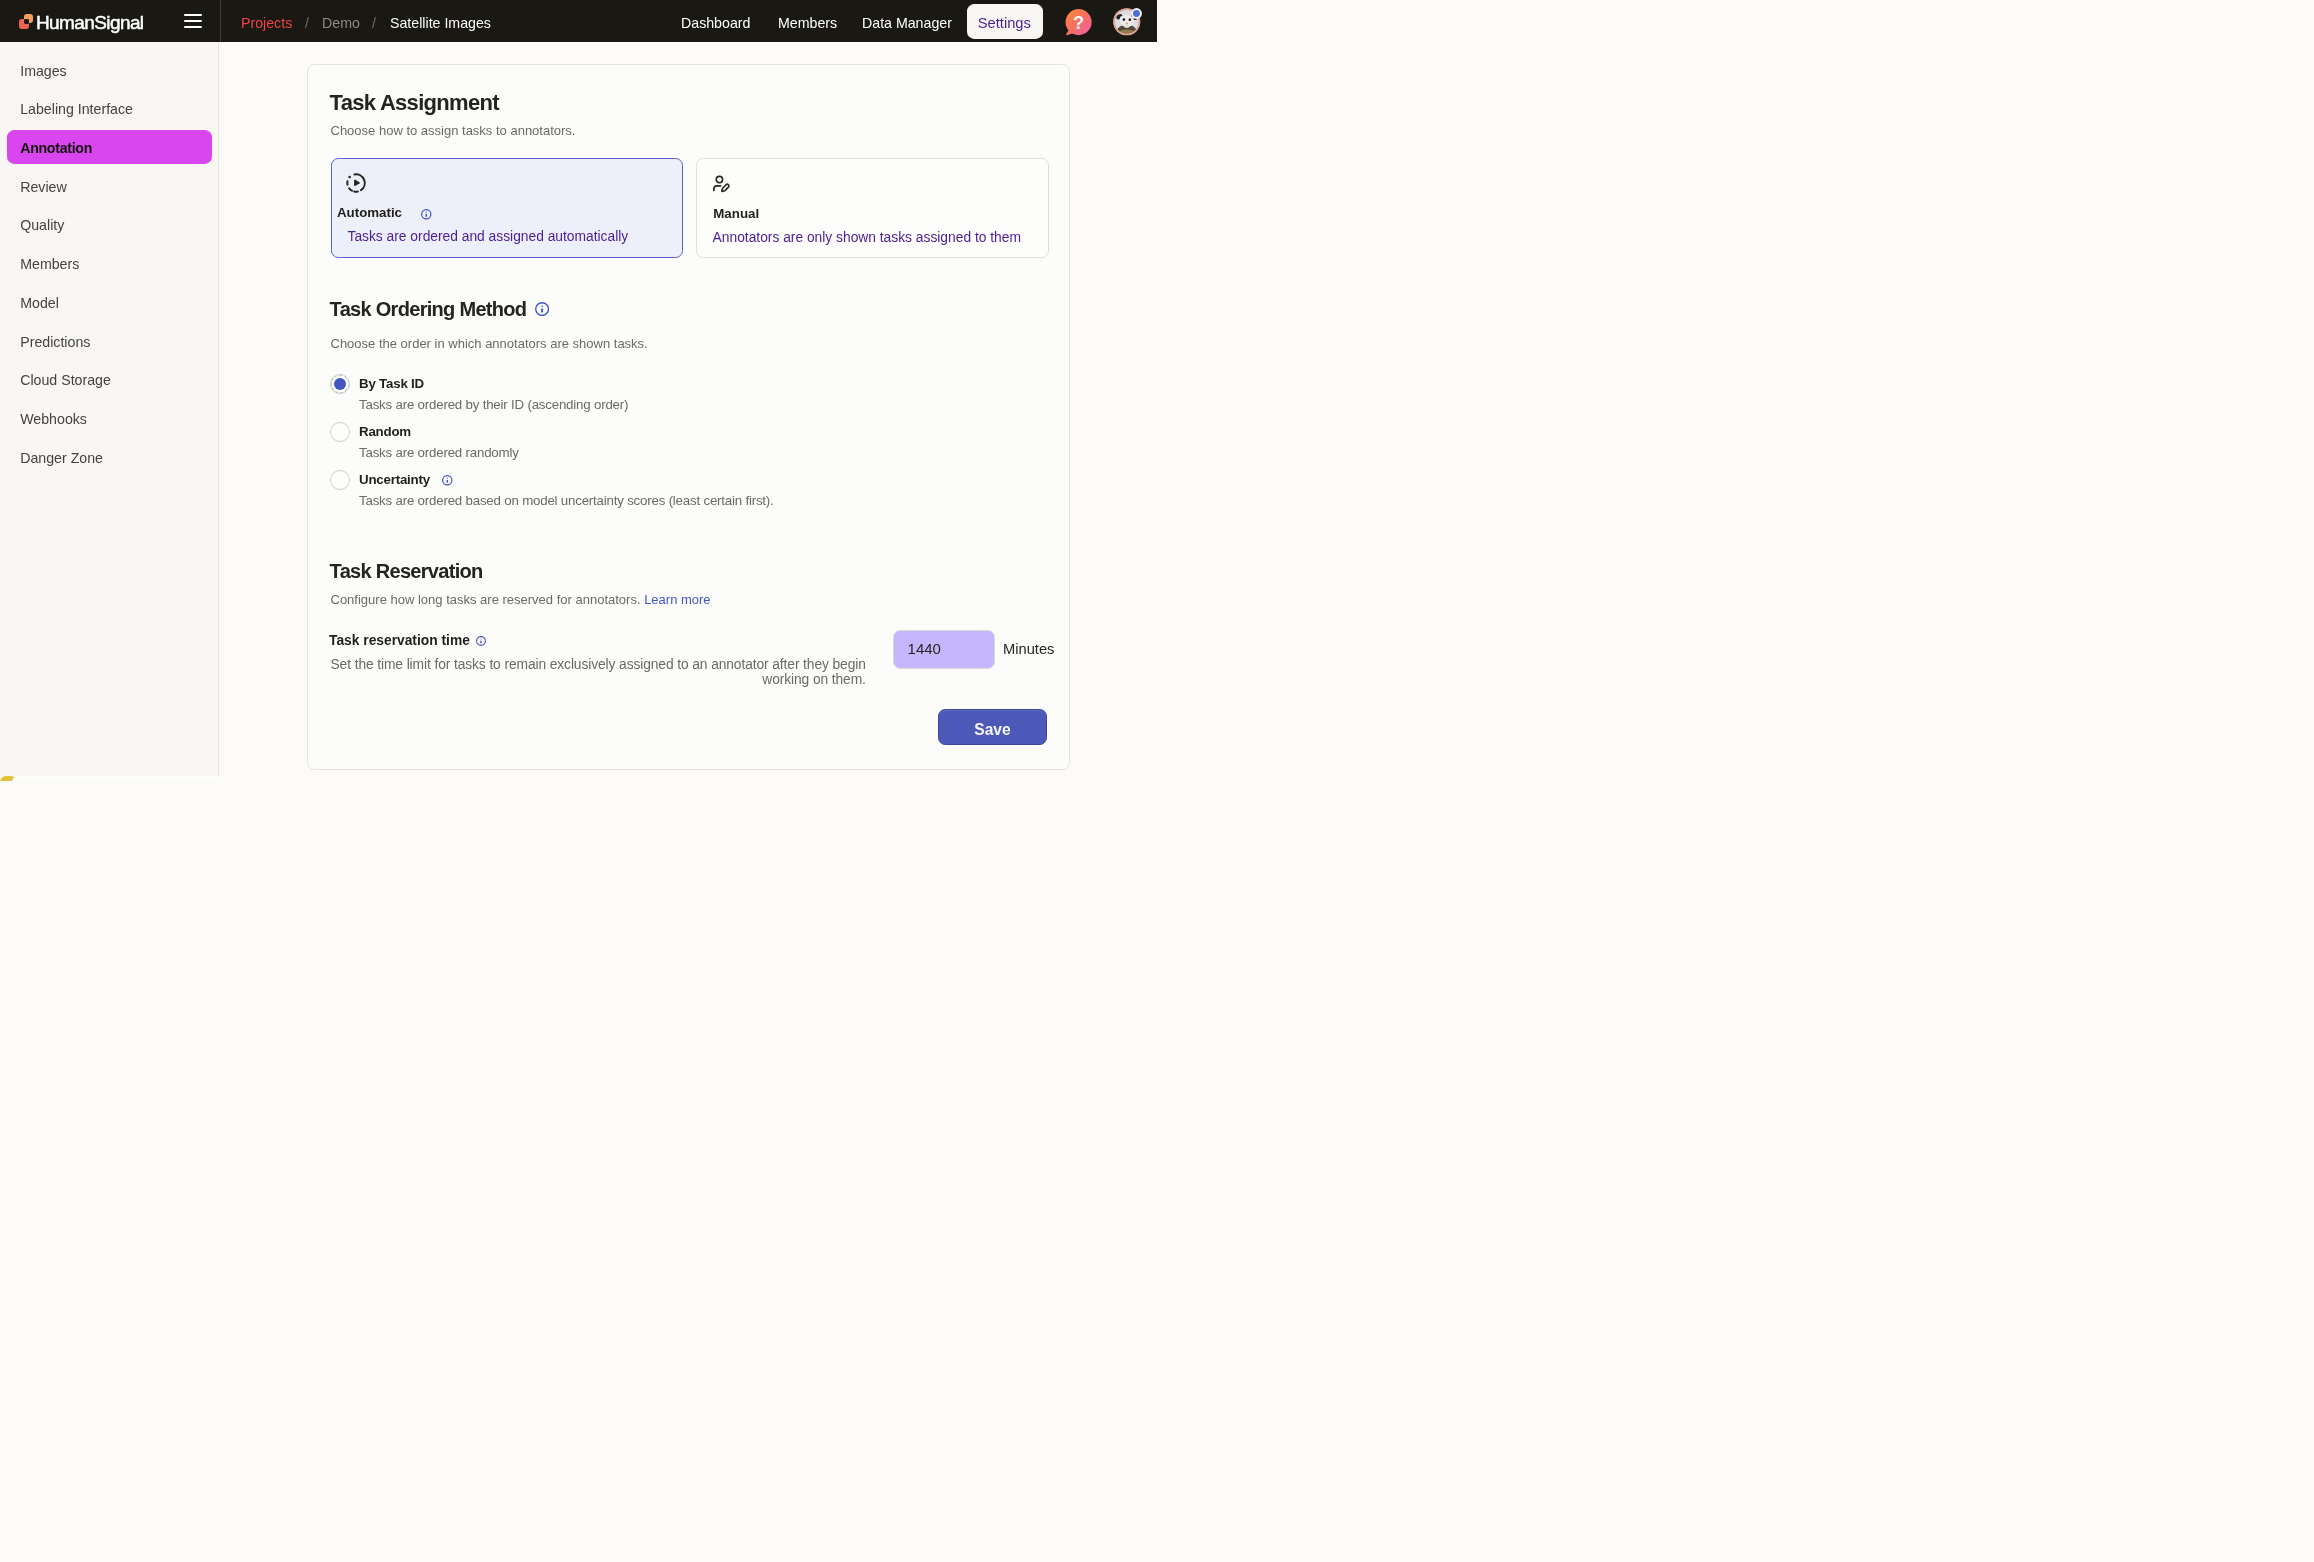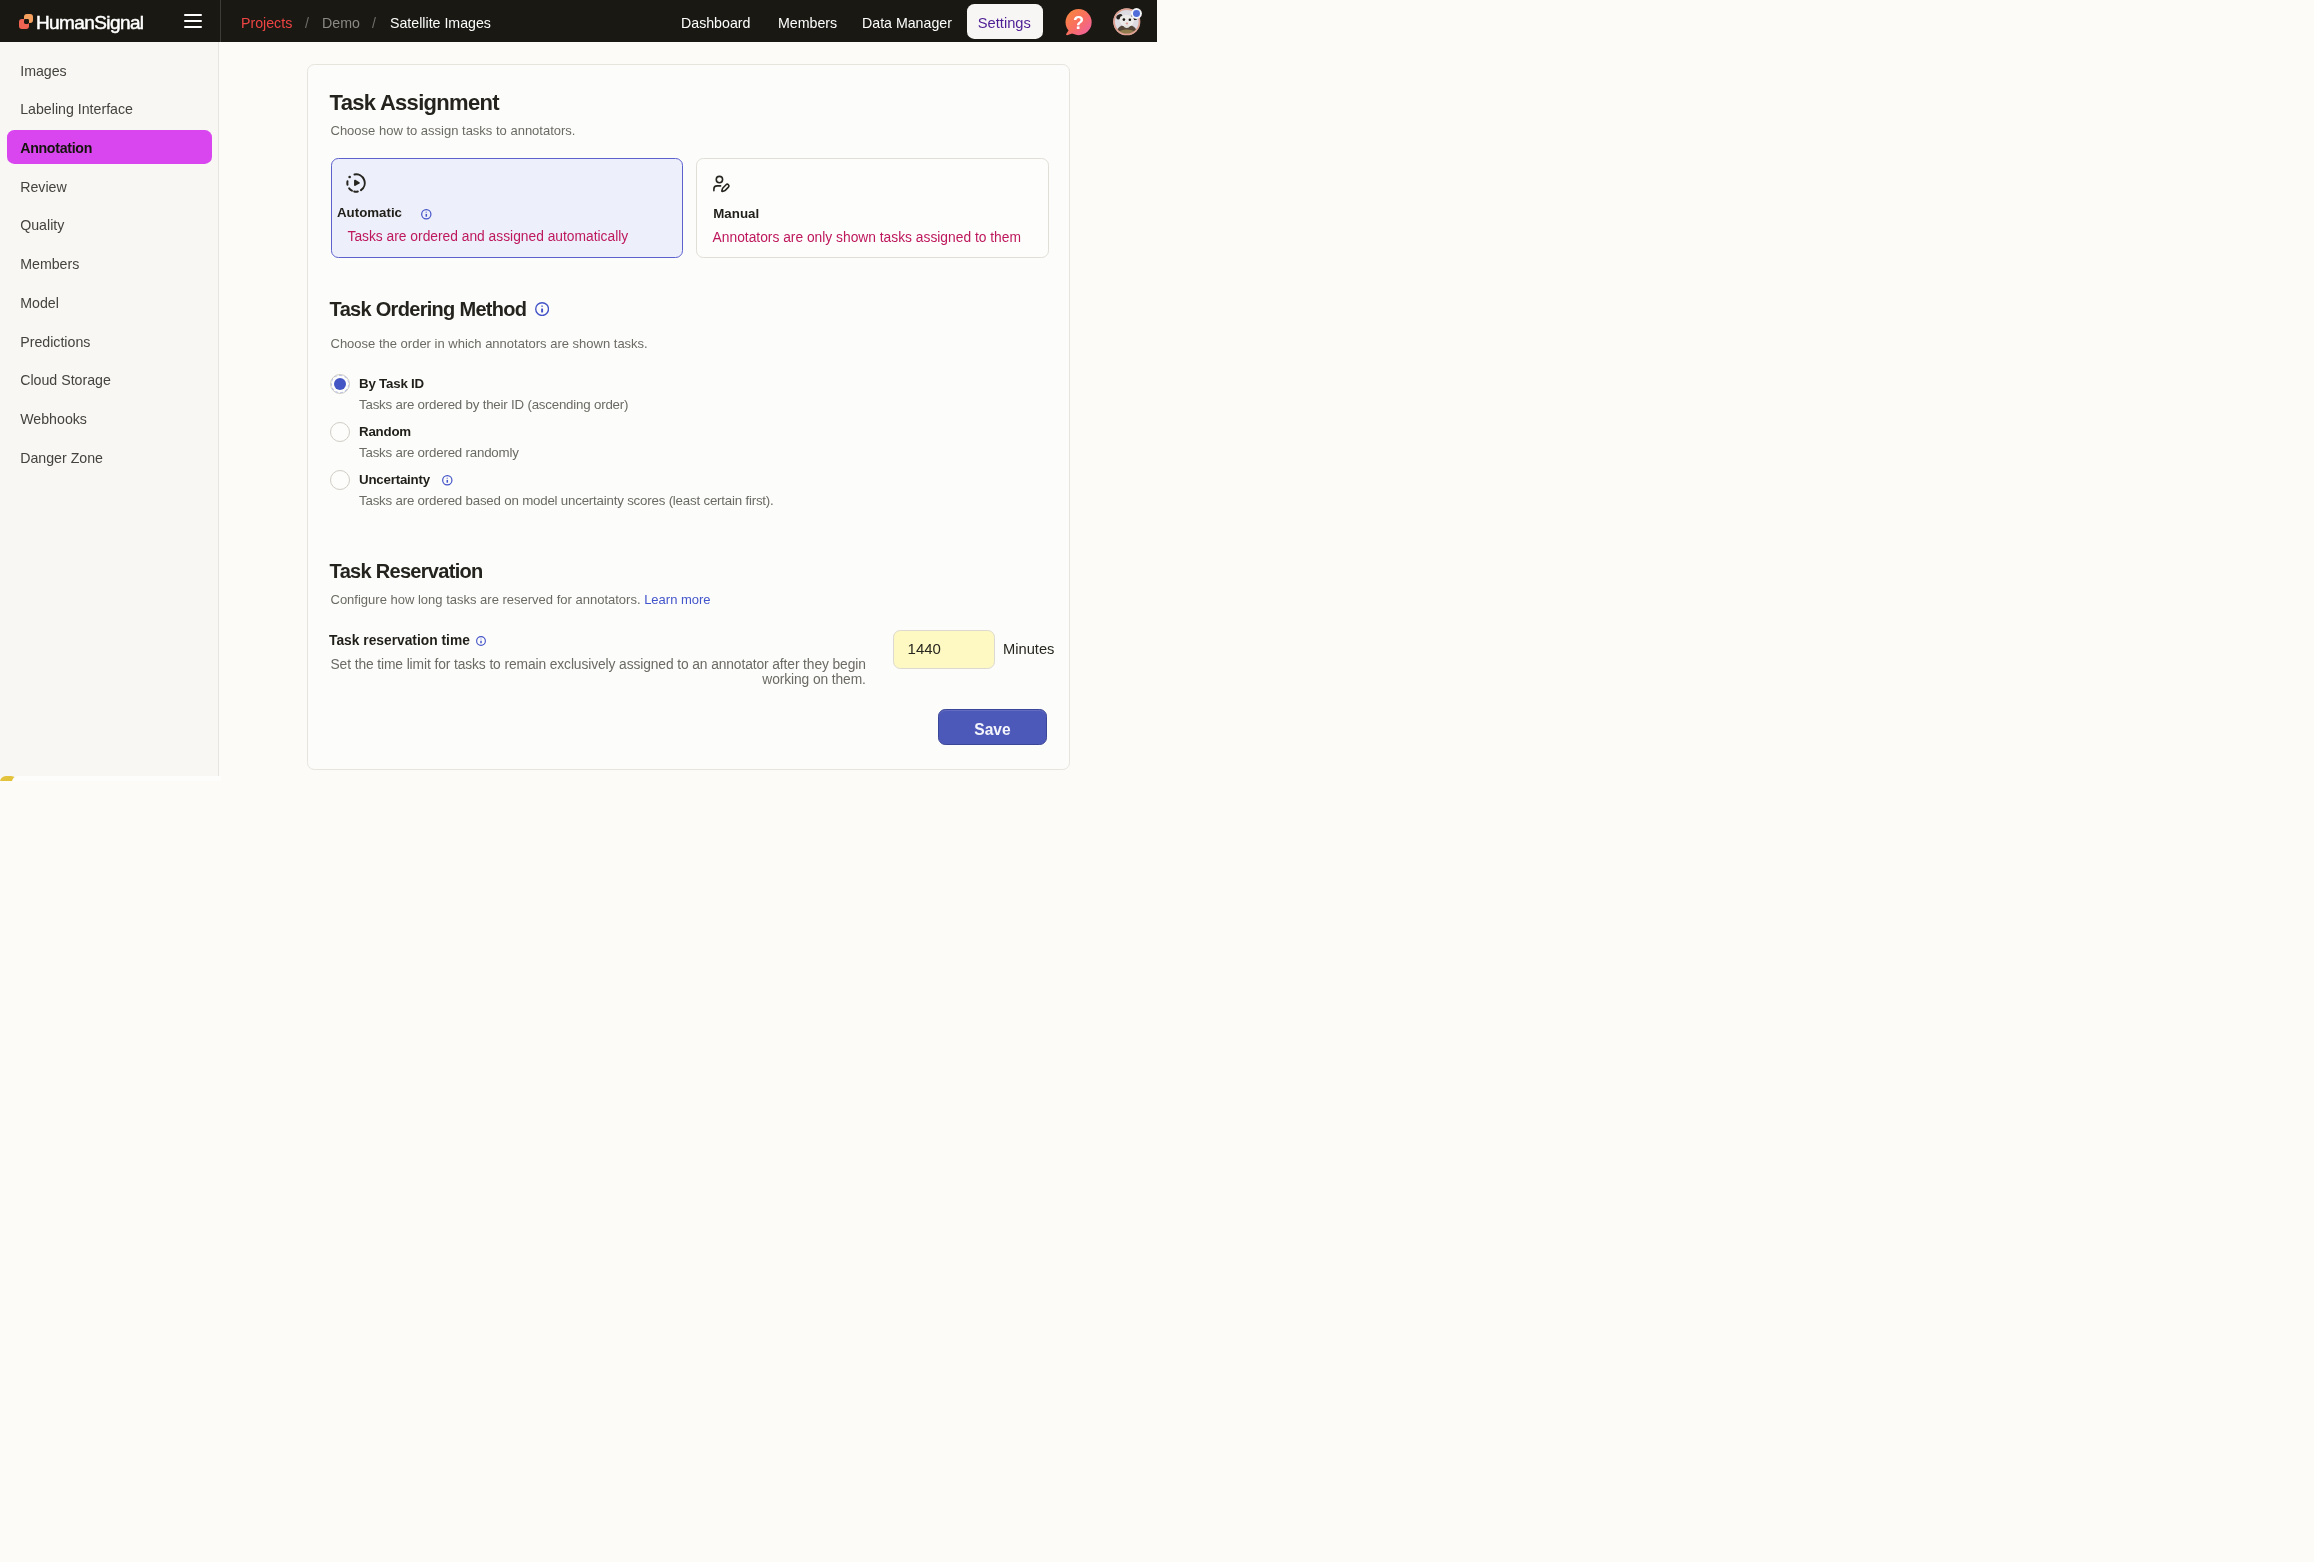--- a/index.html
+++ b/index.html
@@ -28,29 +28,29 @@
 
   
   #card { position:absolute; left:307px; top:64px; width:763px; height:706px; background:#fcfcfa; border:0.9px solid #e6e4dd; border-radius:7.3px; }
   .h1 { font-size:22px; font-weight:700; color:#24231e; letter-spacing:-0.7px; }
   .h2 { font-size:20px; font-weight:700; color:#24231e; letter-spacing:-0.7px; }
   .p  { font-size:13px; color:#6b6a64; }
   .optcard { position:absolute; top:93px; height:100px; border-radius:7.3px; }
   #opt-auto { left:23px; width:352px; background:#edeffb; border:1.8px solid #5d61ce; }
   #opt-man  { left:388px; width:353px; background:#fdfdfb; border:0.9px solid #e0ded6; }
   .optlabel { font-size:13.3px; font-weight:700; color:#201f1a; }
-  .optdesc  { font-size:13.8px; color:#be185d; }
+  .optdesc  { font-size:13.8px; color:#4c1d95; }
   .radio-outer { position:absolute; width:20.4px; height:20.4px; border:1.3px solid #d0cdc4; border-radius:50%; background:#fdfdfc; }
   .radio-dot { position:absolute; left:50%; top:50%; width:12px; height:12px; margin:-6px 0 0 -6px; border-radius:50%; background:#4355c5; }
   .radio-dash { position:absolute; left:0.2px; top:0.2px; width:17.4px; height:17.4px; border:0.9px dashed rgba(137,150,225,0.55); border-radius:50%; }
   .rlabel { font-size:13.3px; font-weight:700; color:#201f1a; letter-spacing:-0.2px; }
   .rdesc  { font-size:13.3px; color:#6b6a64; letter-spacing:-0.2px; }
   .flabel { font-size:13.8px; font-weight:700; color:#201f1a; }
   #resdesc { font-size:13.8px; color:#6b6a64; line-height:15px; letter-spacing:-0.1px; }
-  #mininput { position:absolute; left:585px; top:565px; width:102px; height:39px; border:0.9px solid #ddd9d0; border-radius:7.3px; background:#fef9c3; }
+  #mininput { position:absolute; left:585px; top:565px; width:102px; height:39px; border:0.9px solid #ddd9d0; border-radius:7.3px; background:#c4b5fd; }
   #mininput span { position:absolute; left:13.6px; top:10.3px; font-size:15px; line-height:1; color:#27261f; }
   #savebtn { position:absolute; left:630px; top:644px; width:109px; height:36px; background:#4d59b9; border:0.9px solid #3a4697; border-radius:7.3px; box-shadow:inset 0 0.9px 0 rgba(255,255,255,.12); }
   #savebtn span { position:absolute; left:50%; top:11.7px; transform:translateX(-50%); font-size:15.6px; font-weight:700; color:#f4f5fb; line-height:1; }
 </style>
 </head>
 <body>
 
 <div id="topbar">
 
   <div class="logo-sq" style="left:23.5px; top:14.2px; width:9.2px; height:9.2px; background:#f5a05c;"></div>

